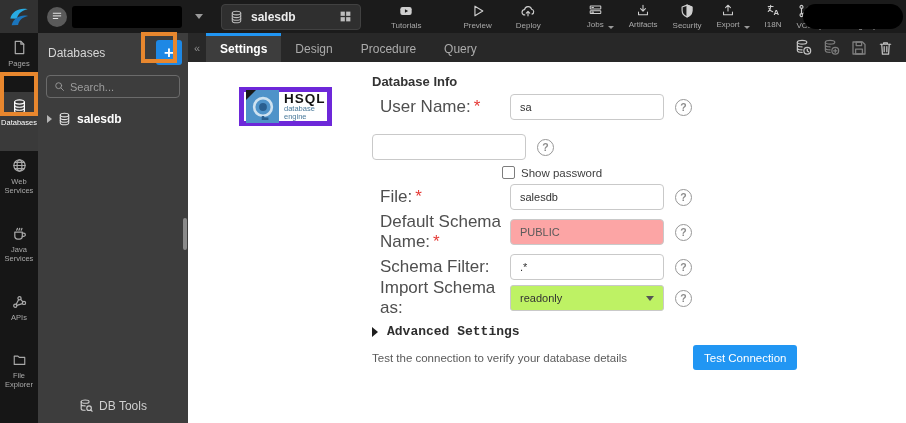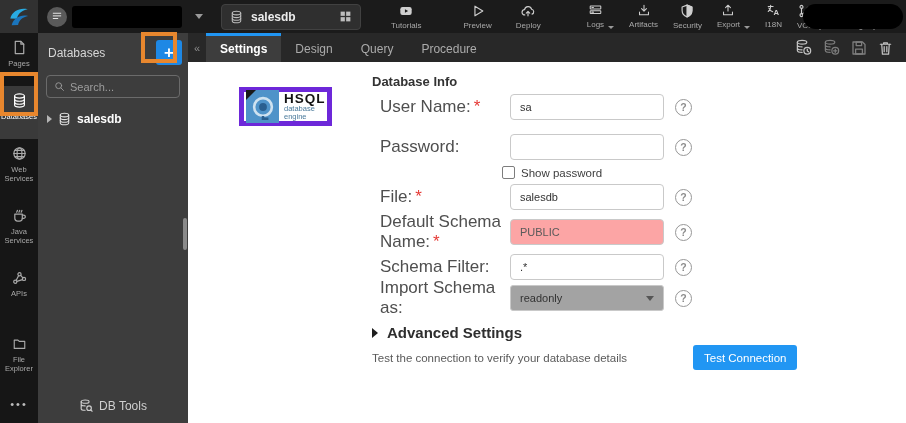--- a/index.html
+++ b/index.html
@@ -35,21 +35,21 @@
     font-size:8px; line-height:1; gap:4px; cursor:pointer; }
   .tb-item .lbl { color:#a9a9a9; white-space:nowrap;text-align:right; }
   .tb-with-chev { display:flex; align-items:flex-end; gap:1px; }
   .nav-group { display:flex; margin-left:30px; gap:24px; align-items:center; }
   .nav-gap { margin-right:18px; }
   .tools-group { display:flex; margin-left:46px; gap:15px; align-items:center; }
 
   
   .sidebar { position:absolute; top:33px; left:0; width:38px; height:390px;
     background:#161616; display:flex; flex-direction:column; align-items:stretch; z-index:4; }
-  .sb-item { width:100%; padding:7px 1px 18px; display:flex; flex-direction:column;
+  .sb-item { width:100%; padding:7px 1px 24px; display:flex; flex-direction:column;
     align-items:center; gap:4px; color:#a9a9a9; font-size:7.5px; line-height:1.2;
     text-align:center; cursor:pointer; }
   .sb-item.active { background:#3a3a3a; color:#fff; }
   .sb-spacer { flex:1; }
   .sb-dots { letter-spacing:2px; font-size:11px; padding-bottom:12px; color:#bdbdbd; }
 
   
   .panel { position:absolute; top:33px; left:38px; width:150px; height:390px;
     background:#3d3d3d; z-index:3; }
   .panel-head { display:flex; align-items:center; padding:7px 6px 6px 10px; }
@@ -100,35 +100,35 @@
   .section-title { position:absolute; left:184px; top:12px; font-size:13px;
     font-weight:bold; color:#333; }
   .frow { position:absolute; left:184px; display:flex; align-items:center; height:26px; }
   .flabel { width:130px; font-size:17px; color:#4f4f4f; flex:none;margin-left:8px; }
   .req { color:#e53935; margin-left:3px; }
   .finput { width:154px; height:26px; border:1px solid #c9c9c9; border-radius:4px;
     padding:0 9px; font-size:11px; color:#333; background:#fff;
     font-family:"Liberation Sans", sans-serif; outline:none; }
   .finput.disabled { background:#fca5a5; color:#5a5a5a; }
   .fselect { width:154px; height:26px; border:1px solid #c9c9c9; border-radius:3px;
-    background:#a3a3a3; display:flex; align-items:center; padding:0 9px; font-size:11px;
+    background:#bef264; display:flex; align-items:center; padding:0 9px; font-size:11px;
     color:#333; cursor:pointer; }
   .fselect .sel-caret { margin-left:auto; width:0; height:0; border-left:4px solid transparent;
     border-right:4px solid transparent; border-top:5px solid #555; }
   .help { margin-left:11px; width:17px; height:17px; border:1.5px solid #979797;
     border-radius:50%; color:#8d8d8d; font-size:10.5px; font-weight:bold;
     display:flex; align-items:center; justify-content:center; cursor:pointer; flex:none; }
   .chkrow { position:absolute; left:314px; display:flex; align-items:center; gap:6px;
     font-size:11.5px; color:#3d3d3d; cursor:pointer; }
   .chk { width:13px; height:13px; border:1.5px solid #7d7d7d; border-radius:2px; background:#fff; }
   .adv-row { position:absolute; left:184px; top:262px; display:flex; align-items:center;
     gap:9px; cursor:pointer; }
   .adv-caret { width:0; height:0; border-top:5px solid transparent;
     border-bottom:5px solid transparent; border-left:6px solid #1e1e1e; }
-  .adv-label { font-size:15px; font-weight:bold; color:#2e2e2e; }
+  .adv-label { font-size:13px; font-weight:bold; color:#2e2e2e;font-family:Liberation Mono, monospace; }
   .test-hint { position:absolute; left:184px; top:290px; font-size:11.5px; color:#5a5a5a; }
   .test-btn { position:absolute; left:505px; top:283px; height:25px; padding:0 11px;
     background:#2196F3; border:none; border-radius:3px; color:#fff; font-size:11.5px;
     display:flex; align-items:center; cursor:pointer; font-family:"Liberation Sans", sans-serif; }
 
   
   .hl { position:absolute; border:4px solid #E8872E; background:transparent; z-index:20;
     pointer-events:none; }
   .hl-databases { left:0px; top:72px; width:38px; height:44px; }
   .hl-add { left:141px; top:32px; width:36px; height:31px; }
@@ -193,21 +193,21 @@
   </div>
 
   <div class="tools-group">
     <div class="tb-with-chev">
       <div class="tb-item">
         <svg width="15" height="13" viewBox="0 0 16 16" class="ic" style="color:#cfcfcf">
           <rect x="1.5" y="2.5" width="13" height="3.6" rx="0.6"></rect>
           <rect x="1.5" y="8.2" width="13" height="3.6" rx="0.6"></rect>
           <path d="M3.5 4.3h2M3.5 10h2"></path>
         </svg>
-        <span class="lbl">Logs</span>
+        <span class="lbl">Jobs</span>
       </div>
       <div class="caret sm"></div>
     </div>
     <div class="tb-item">
       <svg width="14" height="13" viewBox="0 0 16 16" class="ic" style="color:#cfcfcf">
         <path d="M8 1.5v7M5 5.7 8 8.7l3-3"></path>
           <path d="M2.5 10v3.2h11V10"></path>
       </svg>
       <span class="lbl">Artifacts</span>
     </div>
@@ -345,22 +345,22 @@
     </svg>
     <span>DB Tools</span>
   </div>
 </div>
 
 <div class="main">
   <div class="tabbar">
     <div class="collapse-btn">«</div>
     <div class="tab active">Settings</div>
     <div class="tab">Design</div>
+    <div class="tab">Procedure</div>
     <div class="tab">Query</div>
-    <div class="tab">Procedure</div>
     <div class="tab-actions">
       <svg width="17" height="17" viewBox="0 0 18 18" class="ic ta-icon">
         <ellipse cx="7.5" cy="3.4" rx="5" ry="2"></ellipse>
         <path d="M2.5 3.4v8.8c0 1.1 2.2 2 5 2M2.5 6.4c0 1.1 2.2 2 5 2M2.5 9.4c0 1.1 2.2 2 5 2"></path>
         <circle cx="13" cy="12.5" r="3.6"></circle>
           <path d="M13 10.8v1.9l1.4.9"></path>
       </svg>
       <svg width="17" height="17" viewBox="0 0 18 18" class="ic ta-icon dim">
         <ellipse cx="7.5" cy="3.4" rx="5" ry="2"></ellipse>
         <path d="M2.5 3.4v8.8c0 1.1 2.2 2 5 2M2.5 6.4c0 1.1 2.2 2 5 2M2.5 9.4c0 1.1 2.2 2 5 2"></path>
@@ -402,21 +402,20 @@
 
     <div class="frow" style="top:32px">
       <span class="flabel">
         <span>User Name:</span><span class="req">*</span>
       </span>
       <input class="finput" value="sa" style="">
       <span class="help">?</span>
     </div>
 
     <div class="frow" style="top:72px">
-      <span class="flabel">Password:</span>
       <input class="finput" type="password" value="" style="">
       <span class="help">?</span>
     </div>
     <div class="chkrow" style="top:104px">
       <span class="chk"></span>
       <span>Show password</span>
     </div>
 
     <div class="frow" style="top:122px">
       <span class="flabel">

